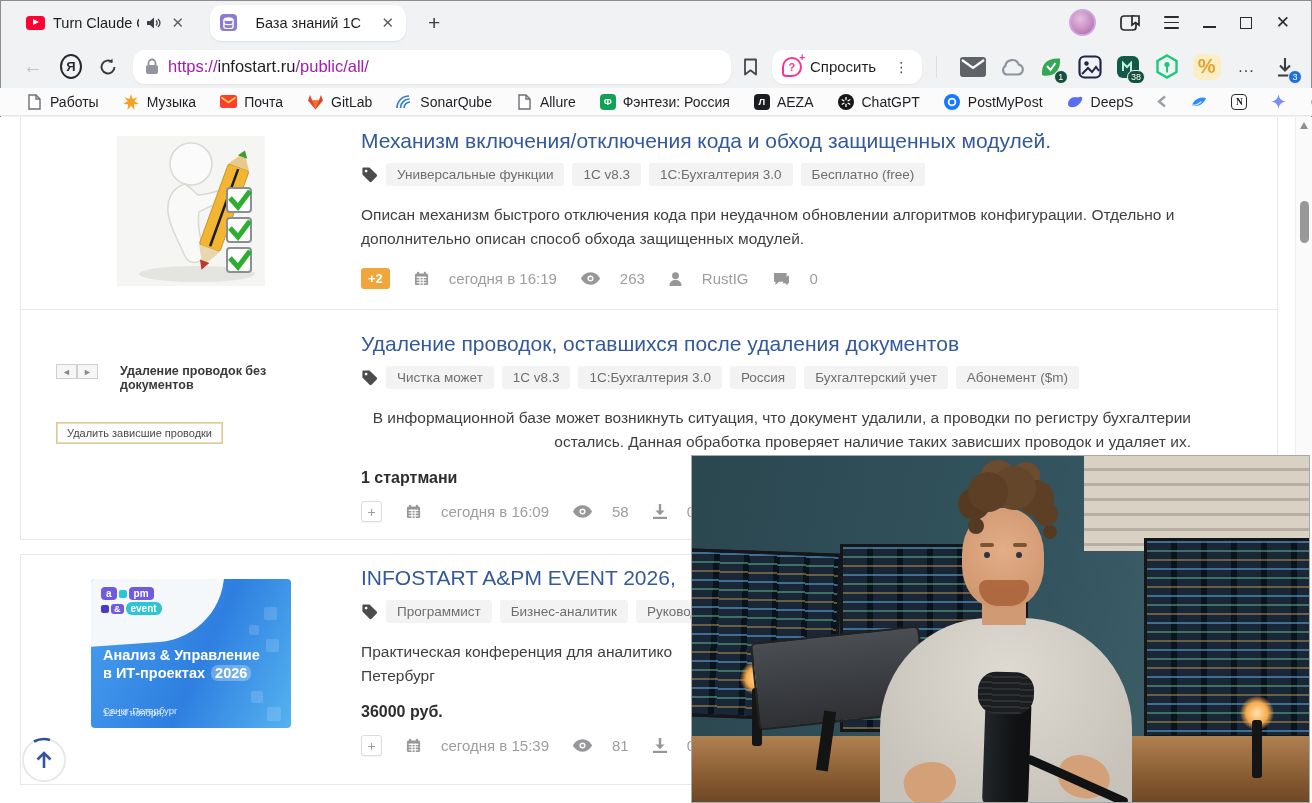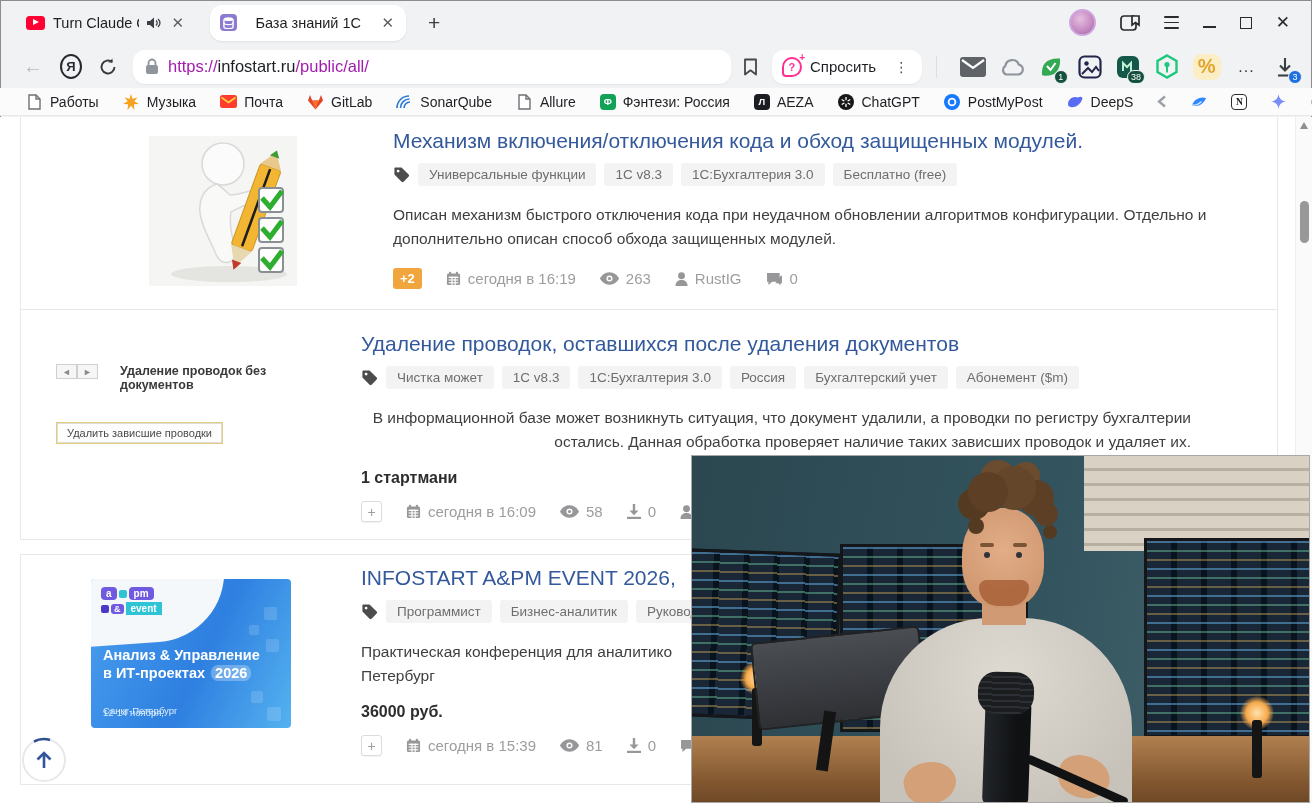--- a/index.html
+++ b/index.html
@@ -59,41 +59,41 @@
   .page { position:absolute; top:117px; left:0; right:0; bottom:0; background:#fff; overflow:hidden; }
   .card { position:absolute; left:20px; width:1258px; background:#fff; border:1px solid #e8e8ea; display:flex; }
   .thumbcol { flex:0 0 340px; display:flex; justify-content:center; }
   .textcol { flex:1; max-width:900px; }
   .a-title { font-size:21px; color:#33599c; line-height:1.25; }
   .tagrow { display:flex; align-items:center; gap:8px; margin-top:9px; flex-wrap:nowrap; }
   .tag { background:#f3f3f4; color:#6e6e70; font-size:13.5px; padding:4px 11px; border-radius:3px; white-space:nowrap; }
   .a-desc { font-size:15.5px; color:#3f3f41; line-height:1.55; margin-top:17px; }
   .a-price { font-size:16px; font-weight:bold; color:#2d2d2f; margin-top:15px; }
   .metarow { display:flex; align-items:center; gap:24px; margin-top:17px; color:#9d9da0; font-size:15px; }
-  .mitem { display:flex; align-items:center; gap:7px; }
+  .mitem { display:flex; align-items:center; gap:20px; }
   .plus2 { background:#f0a63c; color:#fff; font-size:13px; font-weight:bold; border-radius:3px; padding:3px 7px; }
   .plus1 { background:#fff; color:#9d9da0; border:1px solid #dcdcde; border-radius:3px; width:21px; height:21px; display:flex; align-items:center; justify-content:center; font-size:14px; box-shadow:0 1px 1px rgba(0,0,0,.05); }
 
   
   .shot { width:270px; margin-top:33px; }
   .shot-nav { display:flex; align-items:flex-start; gap:22px; }
   .navbtns { display:flex; }
   .navbtn { width:21px; height:15px; border:1px solid #cfcfcf; background:#f6f6f6; color:#8a8a8a; font-size:9px; display:flex; align-items:center; justify-content:center; }
   .shot-title { font-size:12.5px; font-weight:bold; color:#3a3a3a; }
   .shot-btn { display:inline-block; margin-top:30px; border:1px solid #e3cc7c; background:#fdfdfd; box-shadow:inset 0 0 0 1px #ddd; font-size:11px; color:#4a4a4a; padding:4px 10px; }
 
   
   .banner { width:200px; height:149px; margin-top:14px; border-radius:4px; position:relative; overflow:hidden; background:linear-gradient(115deg,#49a0ef, #2e7fe0 55%, #55b2f0); }
   .banner-corner { position:absolute; top:-26px; left:-30px; width:165px; height:90px; background:#f5f8fb; border-radius:0 0 70px 18px; transform:rotate(-4deg); }
   .logo { position:absolute; top:8px; left:10px; font-size:10px; font-weight:bold; }
   .logo-row { display:flex; align-items:center; gap:2px; }
   .lg-a,.lg-pm { background:#6f5ae0; color:#fff; border-radius:4px; padding:1px 5px; }
   .lg-sq { width:8px; height:8px; background:#2ec4d6; border-radius:2px; }
   .lg-amp { color:#fff; background:#6f5ae0; border-radius:3px; padding:0 3px; font-size:9px; }
-  .lg-event { background:#2ec4d6; color:#fff; border-radius:0; padding:1px 5px; }
+  .lg-event { background:#2ec4d6; color:#fff; border-radius:6px; padding:1px 5px; }
   .banner-t1 { position:absolute; left:12px; top:68px; color:#fff; font-weight:bold; font-size:14.5px; }
   .banner-t2 { position:absolute; left:12px; top:86px; color:#fff; font-weight:bold; font-size:14.5px; display:flex; gap:6px; align-items:center; }
   .banner-year { background:rgba(255,255,255,.28); border-radius:7px; padding:0 4px; }
   .banner-s1 { position:absolute; left:12px; top:128px; color:#dcebfb; font-size:9.5px; }
   .banner-s2 { position:absolute; left:12px; top:126px; color:#dcebfb; font-size:9.5px; }
   .bsq { position:absolute; background:rgba(255,255,255,.14); border-radius:2px; }
 
   
   .scrolltop { position:absolute; left:21px; top:620px; width:46px; height:46px; }
   .scrollbar { position:absolute; right:0; top:117px; bottom:0; width:17px; background:#fafafa; border-left:1px solid #eee; }
@@ -385,21 +385,21 @@
     <span class="bm">
         <svg width="14" height="14" viewBox="0 0 14 14">
           <path d="M7 7m-1.5 0a1.5 1.5 0 1 0 3 0 3.2 3.2 0 1 0-6.4 0 5.2 5.2 0 1 0 10.4 0" stroke="#84898f" stroke-width="1.5" fill="none"></path>
         </svg>
       </span>
 
   </div>
 
   <div class="page">
 
-    <div class="card" style="top:-6px; height:300px; padding-top:16px;padding-left:32px;">
+    <div class="card" style="top:-6px; height:300px; padding-top:16px;">
       <div class="thumbcol">
         <svg width="148" height="150" viewBox="0 0 148 150" style="margin-top:8px; background:#f3f3f1;">
           <rect width="148" height="150" fill="#f5f5f3"></rect>
           <ellipse cx="80" cy="138" rx="58" ry="8" fill="#e4e4e1"></ellipse>
           <circle cx="74" cy="28" r="21" fill="#fbfbfb" stroke="#d9d9d6" stroke-width="1.5"></circle>
           <path d="M68 48c-14 4-20 18-16 34 3 13 10 24 14 34 3 8 8 12 14 10 7-2 9-8 6-16-4-12-6-22-4-34 8-4 18-10 26-10 6 0 10-3 10-7s-4-7-9-6c-10 2-20 6-28 6-5-4-8-8-13-11z" fill="#f9f9f8" stroke="#d9d9d6" stroke-width="1.5"></path>
           <g transform="rotate(20 100 100)">
             <rect x="86" y="28" width="22" height="86" rx="3" fill="#f2b632" stroke="#c9952a" stroke-width="1"></rect>
             <path d="M86 114h22l-11 20z" fill="#e8d8b0"></path>
             <path d="M92 128l5 9 5-9z" fill="#c0392b"></path>

